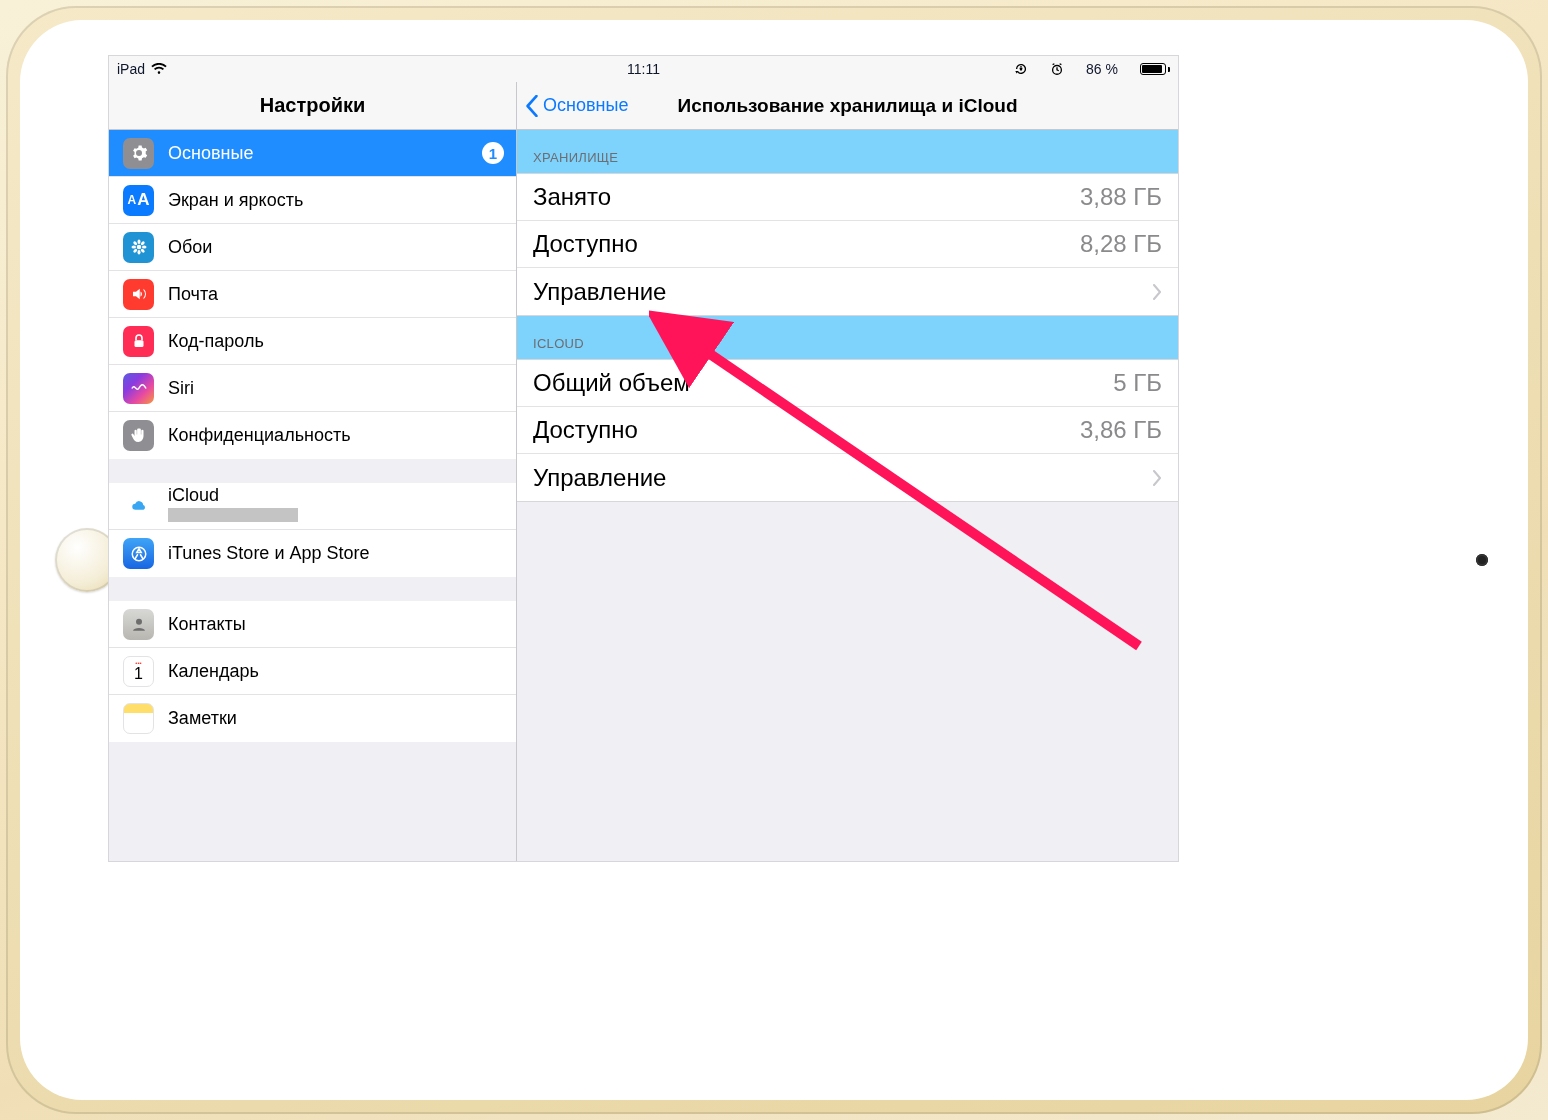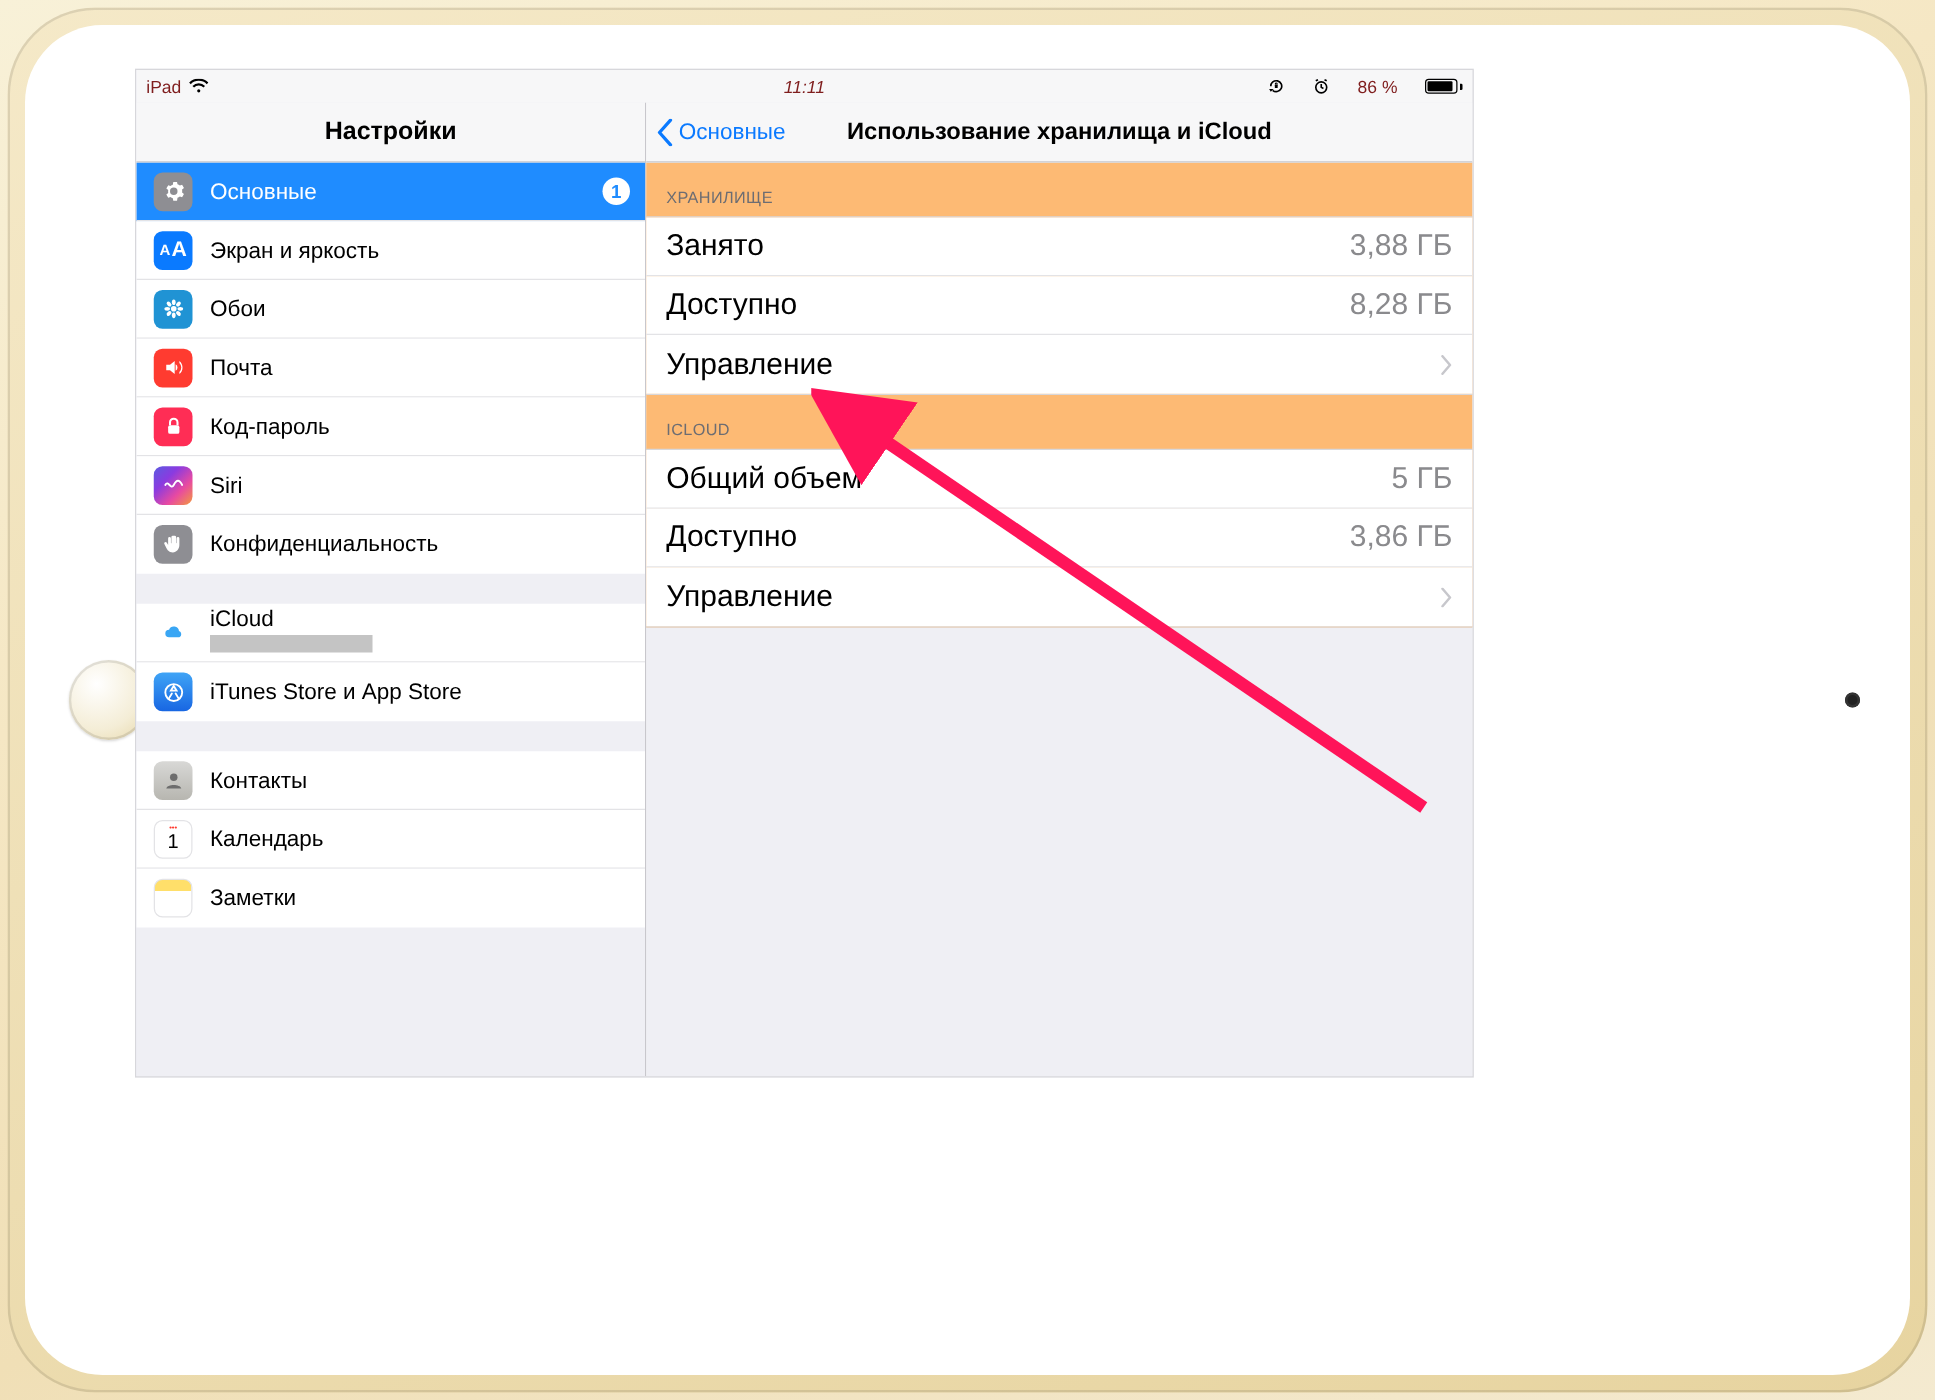--- a/index.html
+++ b/index.html
@@ -25,26 +25,26 @@
   position: absolute; right: 60px; top: 50%; transform: translateY(-50%);
   width: 12px; height: 12px; border-radius: 50%; background: #222; box-shadow: 0 0 0 2px #333 inset;
 }
 .screen {
   position: absolute; left: 108px; top: 55px; width: 1071px; height: 807px;
   background: #efeff4; overflow: hidden; border: 1px solid #d7d7db;
 }
 
 
 .status-bar {
-  height: 26px; background: #f7f7f8; color: #7f1d1d; font-size: 14px;
+  height: 26px; background: #f7f7f8; color: #0f172a; font-size: 14px;
   display: flex; align-items: center; justify-content: space-between;
   padding: 0 8px; position: relative;
 }
 .status-left { display: flex; align-items: center; gap: 6px; font-size: 14px;}
-.status-center { position: absolute; left: 50%; transform: translateX(-50%); font-weight: 500; font-style: italic; }
+.status-center { position: absolute; left: 50%; transform: translateX(-50%); font-weight: 500; }
 .status-right { display: flex; align-items: center; gap: 22px; }
 .battery { display:inline-flex; align-items:center; gap:2px; }
 .battery-body { width: 26px; height: 12px; border:1px solid #000; border-radius:3px; position:relative; }
 .battery-fill { position:absolute; left:1px; top:1px; bottom:1px; width: 84%; background:#000; border-radius:1px;}
 .battery-tip { width:2px; height:5px; background:#000; border-radius:0 1px 1px 0;}
 
 
 .panes { display:flex; height: calc(100% - 26px); justify-content: flex-end; }
 .sidebar { width: 408px; border-right: 1px solid #c8c7cc; background:#efeff4; display:flex; flex-direction:column;}
 .detail { flex:1; background:#efeff4; display:flex; flex-direction:column; }
@@ -59,21 +59,21 @@
 .group-gap { height: 24px; }
 .cell-group .cell { background:#fff; display:flex; align-items:center; height:47px; padding-left:14px; padding-right:12px; border-bottom:1px solid #e3e3e6; font-size:18px; color:#000; position:relative; cursor:pointer;}
 .cell-group .cell:last-child { border-bottom: none; }
 .cell .icon { width:31px; height:31px; border-radius:7px; margin-right:14px; display:flex; align-items:center; justify-content:center; flex-shrink:0; color:#fff;}
 .cell .icon svg { width:18px; height:18px; }
 .cell.selected { background:#1f8cff; color:#fff; }
 .cell.selected .icon { filter: none; }
 .badge { margin-left:auto; background:#fff; color:#1f8cff; border-radius:50%; min-width:22px; height:22px; font-size:15px; display:flex; align-items:center; justify-content:center; font-weight:600;}
 
 .section-header { font-size:13px; color:#6d6d72; padding: 20px 16px 8px 16px; text-transform: uppercase; letter-spacing: .3px;}
-.detail-list { background:#fdba74; }
+.detail-list { background:#7dd3fc; }
 .detail-cell { background:#fff; display:flex; align-items:center; height:47px; padding:0 16px; font-size:24px; border-bottom:1px solid #e3e3e6;}
 .detail-cell:last-of-type { border-bottom:none; }
 .detail-cell .label { color:#000; }
 .detail-cell .value { margin-left:auto; color:#8a8a8d; }
 .detail-cell .chev { margin-left:auto; color:#c7c7cc; }
 .detail-cell .chev svg { width:10px; height:16px; }
 .group-wrap { border-top:1px solid #d7d7db; border-bottom:1px solid #d7d7db;}
 
 .icloud-cell { height:54px; }
 .account-placeholder { display:inline-block; width:130px; height:14px; background:#c4c4c4; margin-left:0; margin-top:2px;}

